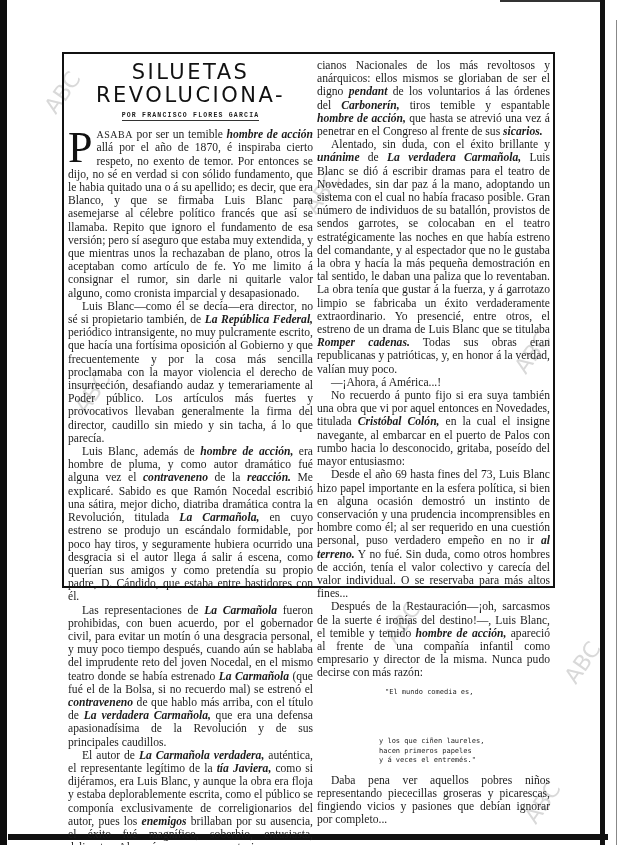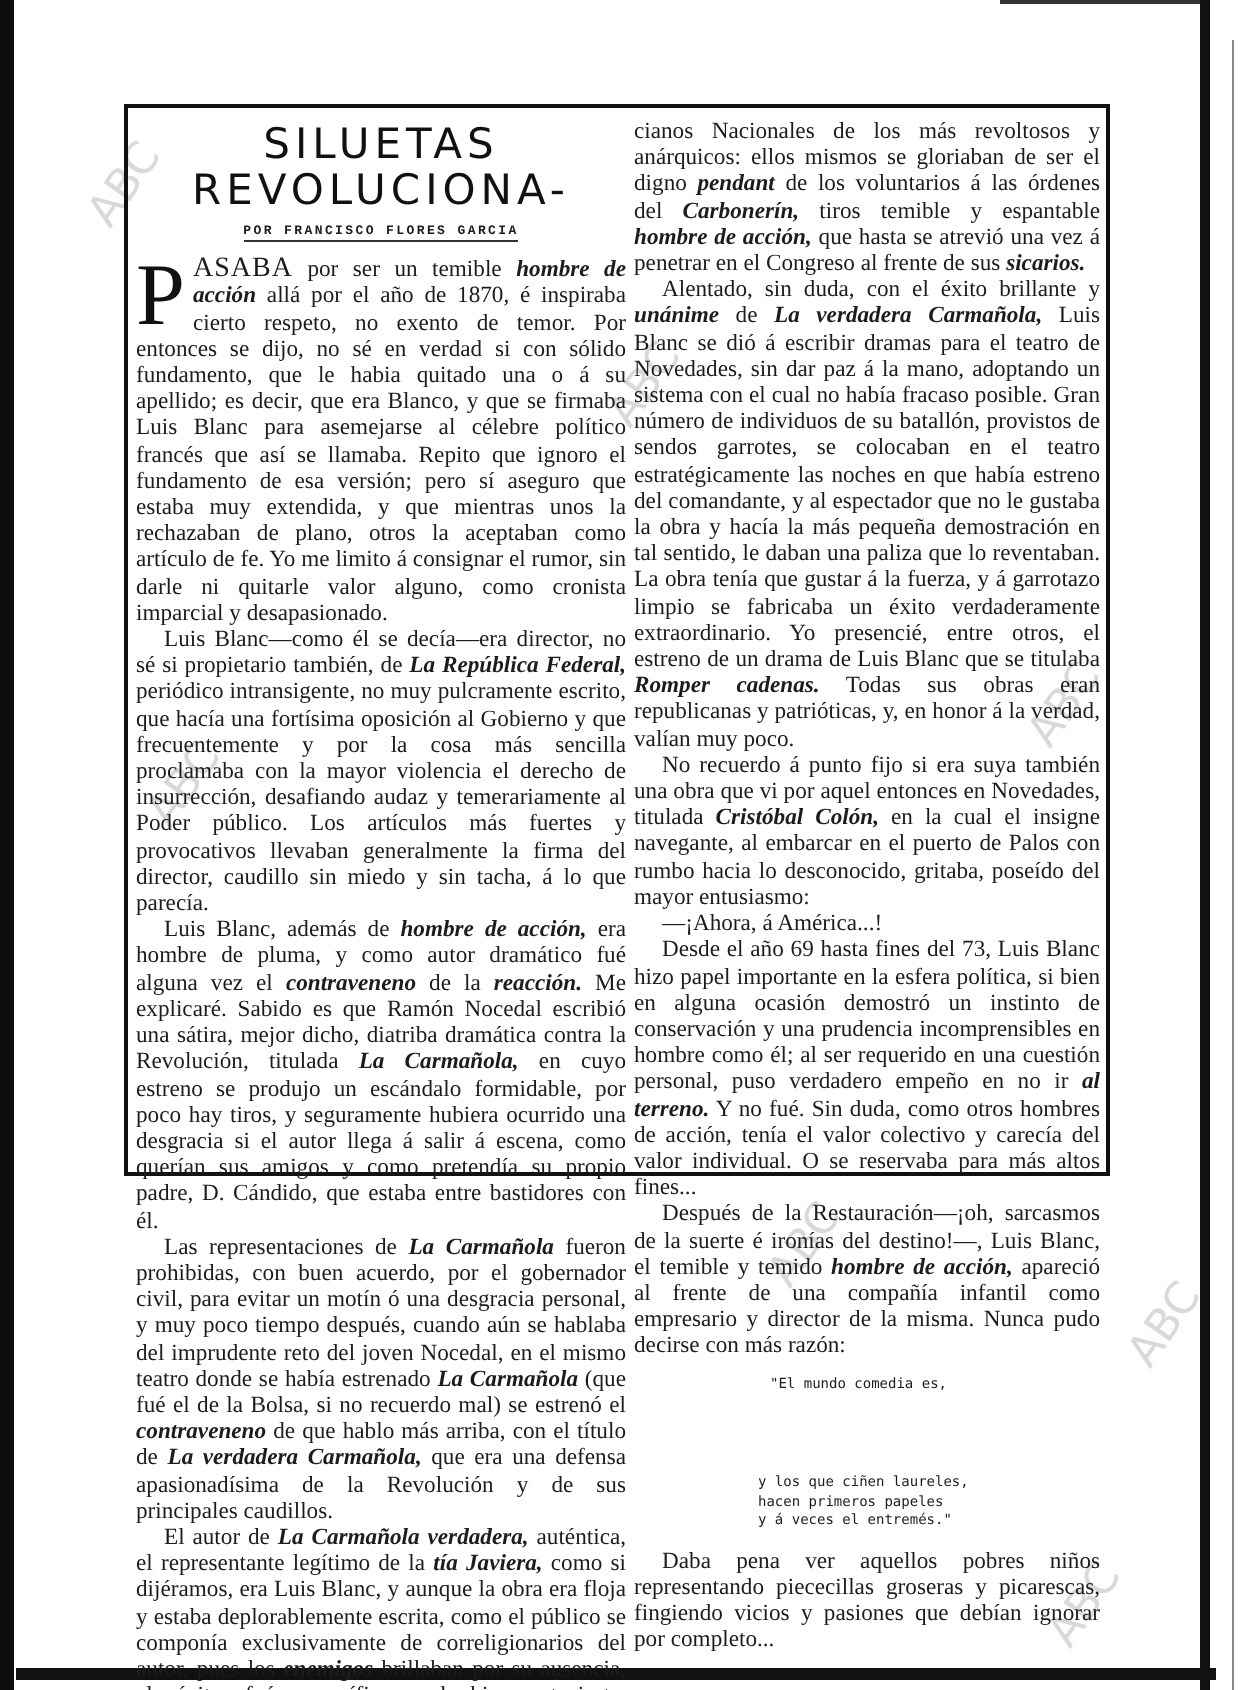--- a/index.html
+++ b/index.html
@@ -16,21 +16,21 @@
   .col.left { left:4px; width:245px; }
   .col.right { left:253px; width:233px; }
   .title { font-family:"DejaVu Sans","Liberation Sans",sans-serif; font-size:21px; line-height:23px;
            text-align:center; letter-spacing:2.5px; font-weight:normal; margin:2px 0 0 0; color:#111; }
   .byline { font-family:"DejaVu Sans",sans-serif; font-size:6.5px; letter-spacing:1.2px; text-align:center;
             margin:2px 0 6px; font-weight:bold; }
   .byline span { border-bottom:1px solid #333; padding-bottom:1px;font-family:Liberation Mono, monospace; }
   p { margin:0; text-indent:14px; }
   p.noindent { text-indent:0; }
   .dropcap { float:left; font-size:44px; line-height:36px; margin:2px 4px 0 0; color:#111; }
-  .smallcaps { font-size:14px; letter-spacing:0.5px;margin-top:41px; }
+  .smallcaps { font-size:10px; letter-spacing:0.5px;margin-top:41px; }
   i { font-style:italic;font-weight:bold; }
   .verse { font-family:"DejaVu Sans Mono",monospace; font-size:7px; line-height:9.5px;
            margin:8px 0 8px 62px; text-indent:0; }
   .verse div:nth-child(2){ margin-left:0;margin-top:40px; }
   .watermark { position:absolute; font-family:"DejaVu Sans",sans-serif; color:#c9c9c9; font-size:22px;
                transform:rotate(-55deg); opacity:0.7; }
 </style>
 </head>
 <body>
 
@@ -65,23 +65,23 @@
 
     <p><span>El autor de </span><i>La Carmañola verdadera,</i><span> auténtica, el representante legítimo de la </span><i>tía Javiera,</i><span> como si dijéramos, era Luis Blanc, y aunque la obra era floja y estaba deplorablemente escrita, como el público se componía exclusivamente de correligionarios del autor, pues los </span><i>enemigos</i><span> brillaban por su ausencia, el éxito fué magnífico, soberbio, entusiasta, delirante. Alcanzó pocas representaciones y con poco auditorio; pero éste, aunque escaso, aplaudía á rabiar. Bien se sacaron la espina los mortificados con </span></p>
 
   </div>
 
   <div class="col right">
     <p class="noindent"><span>cianos Nacionales de los más revoltosos y anárquicos: ellos mismos se gloriaban de ser el digno </span><i>pendant</i><span> de los voluntarios á las órdenes del </span><i>Carbonerín,</i><span> tiros temible y espantable </span><i>hombre de acción,</i><span> que hasta se atrevió una vez á penetrar en el Congreso al frente de sus </span><i>sicarios.</i></p>
 
     <p><span>Alentado, sin duda, con el éxito brillante y </span><i>unánime</i><span> de </span><i>La verdadera Carmañola,</i><span> Luis Blanc se dió á escribir dramas para el teatro de Novedades, sin dar paz á la mano, adoptando un sistema con el cual no había fracaso posible. Gran número de individuos de su batallón, provistos de sendos garrotes, se colocaban en el teatro estratégicamente las noches en que había estreno del comandante, y al espectador que no le gustaba la obra y hacía la más pequeña demostración en tal sentido, le daban una paliza que lo reventaban. La obra tenía que gustar á la fuerza, y á garrotazo limpio se fabricaba un éxito verdaderamente extraordinario. Yo presencié, entre otros, el estreno de un drama de Luis Blanc que se titulaba </span><i>Romper cadenas.</i><span> Todas sus obras eran republicanas y patrióticas, y, en honor á la verdad, valían muy poco.</span></p>
 
+    <p>—¡Ahora, á América...!</p>
+
     <p><span>No recuerdo á punto fijo si era suya también una obra que vi por aquel entonces en Novedades, titulada </span><i>Cristóbal Colón,</i><span> en la cual el insigne navegante, al embarcar en el puerto de Palos con rumbo hacia lo desconocido, gritaba, poseído del mayor entusiasmo:</span></p>
-
-    <p>—¡Ahora, á América...!</p>
 
     <p><span>Desde el año 69 hasta fines del 73, Luis Blanc hizo papel importante en la esfera política, si bien en alguna ocasión demostró un instinto de conservación y una prudencia incomprensibles en hombre como él; al ser requerido en una cuestión personal, puso verdadero empeño en no ir </span><i>al terreno.</i><span> Y no fué. Sin duda, como otros hombres de acción, tenía el valor colectivo y carecía del valor individual. O se reservaba para más altos fines...</span></p>
 
     <p><span>Después de la Restauración—¡oh, sarcasmos de la suerte é ironías del destino!—, Luis Blanc, el temible y temido </span><i>hombre de acción,</i><span> apareció al frente de una compañía infantil como empresario y director de la misma. Nunca pudo decirse con más razón:</span></p>
 
     <div class="verse">
       <div style="margin-left:6px">"El mundo comedia es,</div>
       <div>y los que ciñen laureles,</div>
       <div>hacen primeros papeles</div>
       <div>y á veces el entremés."</div>

